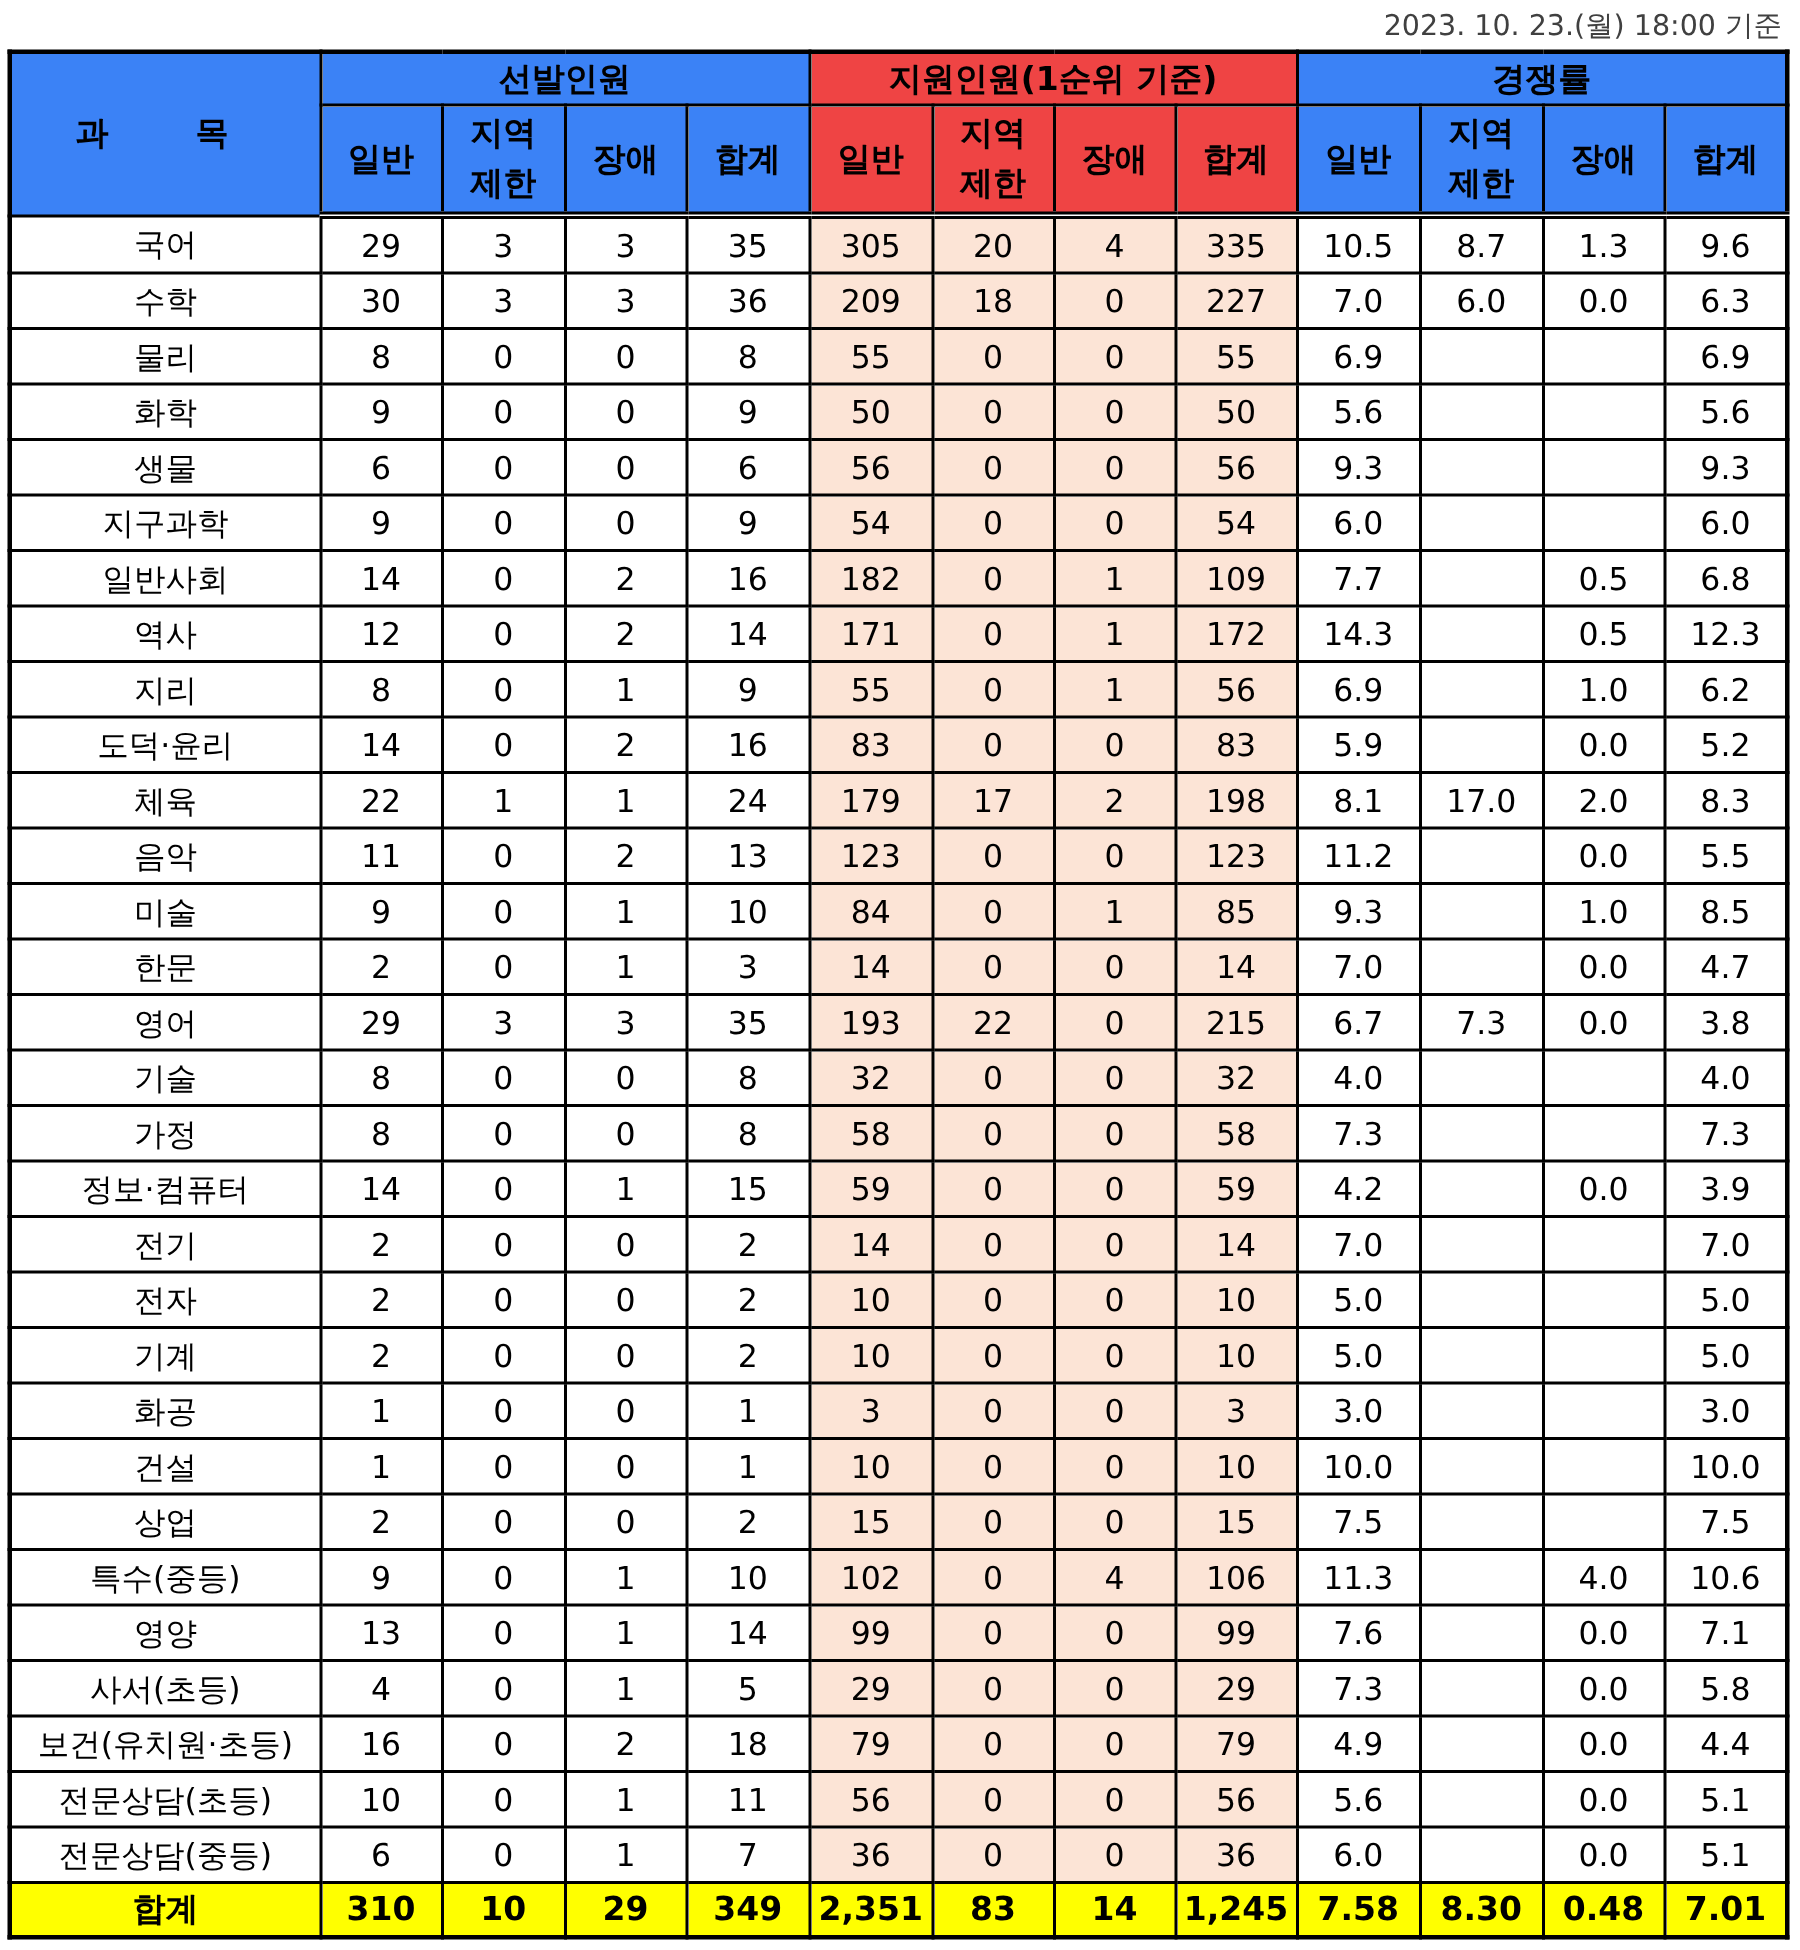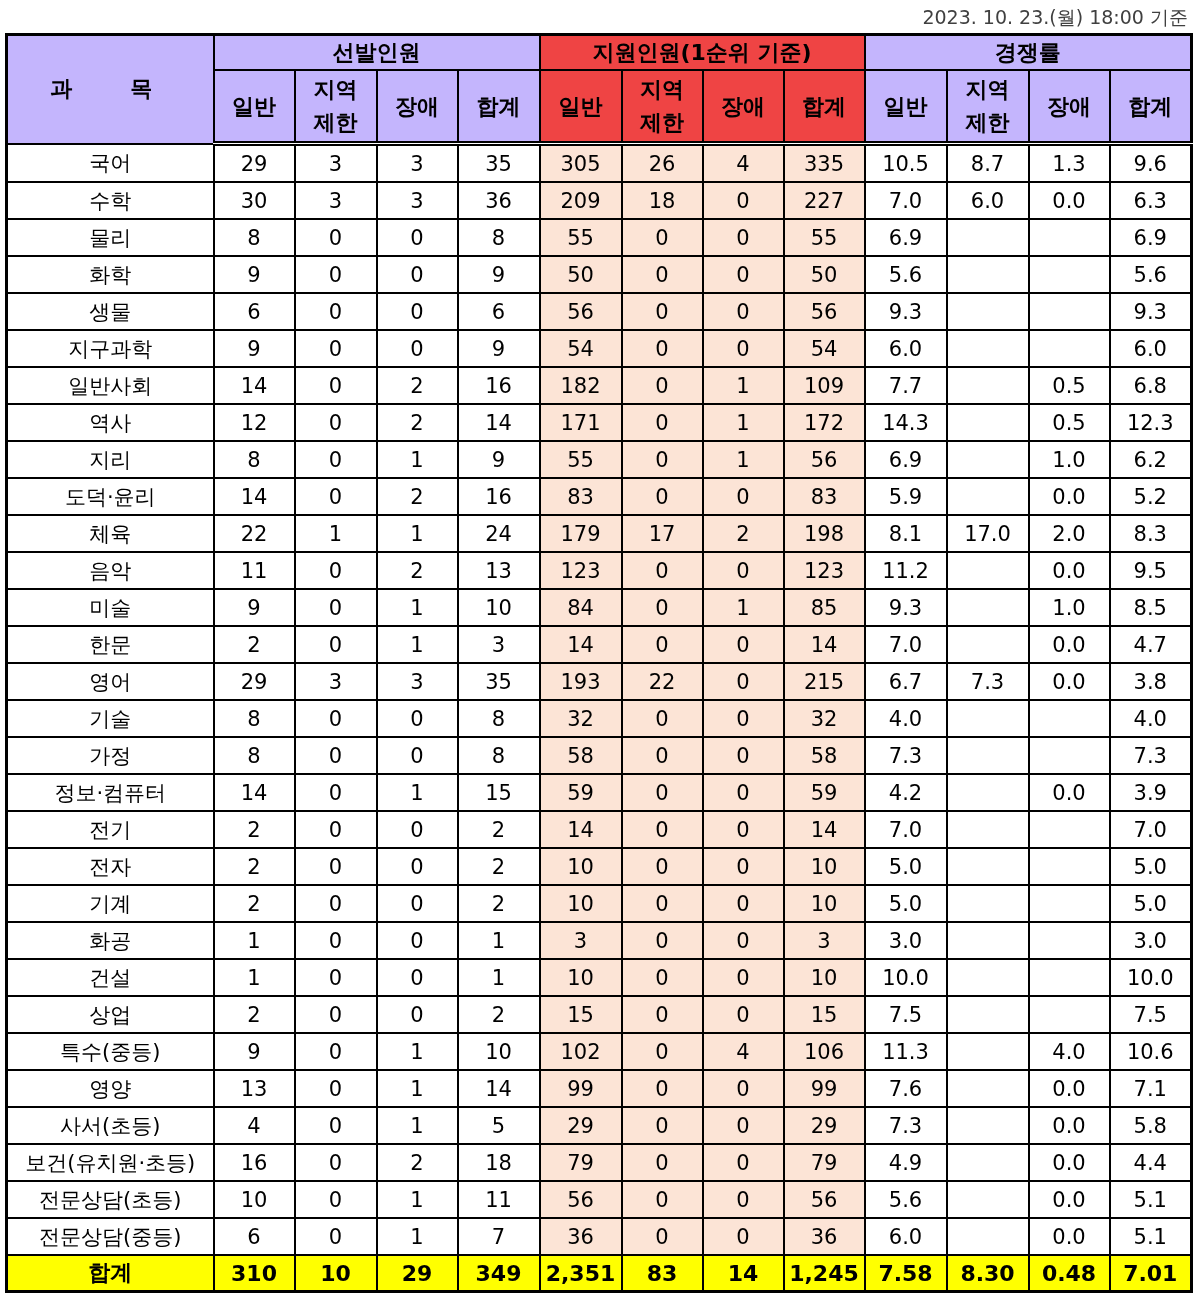--- a/index.html
+++ b/index.html
@@ -1,20 +1,20 @@
 <!DOCTYPE html>
 <html><head>
 <meta charset="utf-8">
 <style>
   html, body { margin:0; padding:0; background:#ffffff; }
   body { width:1200px; height:1300px; position:relative; font-family:"DejaVu Sans", "Liberation Sans", sans-serif; color:#000; overflow:hidden; }
   .timestamp { position:absolute; top:5px; right:12px; font-size:19px; line-height:24px; color:#404040; }
   table.grid { position:absolute; left:5px; top:33px; width:1186px; border-collapse:collapse; table-layout:fixed; border:3px solid #000; }
   table.grid td, table.grid th { border:2px solid #000; text-align:center; vertical-align:middle; padding:0; overflow:hidden; white-space:nowrap; }
-  th { font-weight:bold; font-size:22px; background:#c4b5fd; }
+  th { font-weight:bold; font-size:22px; background:#3b82f6; }
   th.peach { background:#ef4444; }
   tr.h1 th { height:33px; }
   tr.h2 th { height:70px; line-height:33px; }
   tr.h2 th { border-bottom:5px double #000; }
   th.subject-head { border-bottom:5px double #000; letter-spacing:18px; }
   td { font-size:21px; height:35px; font-weight:normal; }
   td.peach { background:#fce4d6; }
   td.subj { font-size:21px; }
   tr.total td { background:#ffff00; font-weight:bold; font-size:22px; height:34px; }
   .wrap2 { display:inline-block; line-height:33px; white-space:normal; }
@@ -63,21 +63,21 @@
     </tr>
   </thead>
   <tbody id="tbody">
       <tr>
         <td class="subj">국어</td>
         <td>29</td>
         <td>3</td>
         <td>3</td>
         <td>35</td>
         <td class="peach">305</td>
-        <td class="peach">26</td>
+        <td class="peach">20</td>
         <td class="peach">4</td>
         <td class="peach">335</td>
         <td>10.5</td>
         <td>8.7</td>
         <td>1.3</td>
         <td>9.6</td>
       </tr>
       <tr>
         <td class="subj">수학</td>
         <td>30</td>
@@ -234,21 +234,21 @@
         <td>0</td>
         <td>2</td>
         <td>13</td>
         <td class="peach">123</td>
         <td class="peach">0</td>
         <td class="peach">0</td>
         <td class="peach">123</td>
         <td>11.2</td>
         <td></td>
         <td>0.0</td>
-        <td>9.5</td>
+        <td>5.5</td>
       </tr>
       <tr>
         <td class="subj">미술</td>
         <td>9</td>
         <td>0</td>
         <td>1</td>
         <td>10</td>
         <td class="peach">84</td>
         <td class="peach">0</td>
         <td class="peach">1</td>

